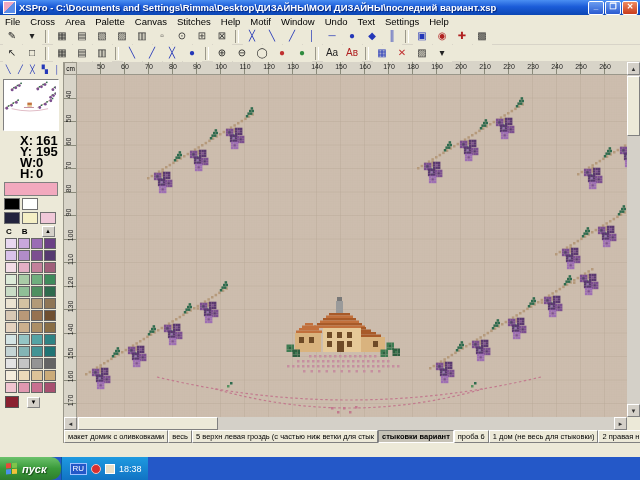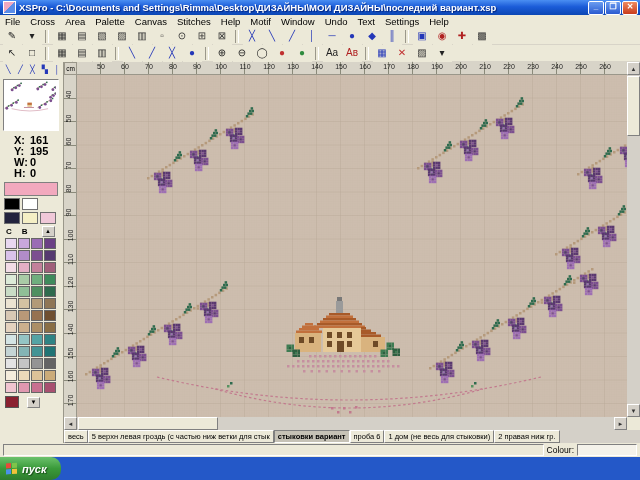--- a/index.html
+++ b/index.html
@@ -35,21 +35,21 @@
     border:1px solid #ece9d8;margin:0 0.5px;background:#ece9d8;cursor:default;overflow:hidden;}
   .tbsep{width:2px;height:13px;border-left:1px solid #9a978a;border-right:1px solid #fff;margin:0 3px;}
 
   
   .sidebar{position:absolute;top:62px;left:0;width:64px;height:381px;background:#ece9d8;
     border-right:1px solid #9a978a;box-sizing:border-box;}
   .sidetools{display:flex;padding:1px 0 1px 2px;}
   .sidetools .tbbtn{width:12px;height:12px;font-size:8px;line-height:11px;}
   .preview{margin:1px 3px;width:54px;height:50px;background:#fff;
     border:1px solid;border-color:#808080 #fff #fff #808080;}
-  .coords{font-size:11px;font-weight:bold;padding:3px 0 2px 14px;line-height:11px;color:#000;}
+  .coords{font-size:13px;font-weight:bold;padding:3px 0 2px 20px;line-height:11px;color:#000;}
   .coords b{display:inline-block;width:16px;font-weight:bold;}
   .selswatch{margin:1px 4px;width:52px;height:12px;border:1px solid #808080;}
   .minirow{display:flex;gap:2px;margin:2px 4px 0 4px;}
   .minirow .sw{width:14px;height:10px;border:1px solid #707070;}
   .cbrow{display:flex;align-items:center;font-size:8px;font-weight:bold;margin:2px 4px 1px 6px;gap:10px;}
   .scrbtn{width:11px;height:9px;font-size:6px;line-height:8px;text-align:center;background:#d4d0c8;
     border:1px solid;border-color:#fff #808080 #808080 #fff;margin-left:4px;}
   .palgrid{display:grid;grid-template-columns:repeat(4,12px);grid-auto-rows:11px;gap:1px;
     margin:1px 0 0 5px;}
   .palgrid .cell{border:1px solid #666;box-sizing:border-box;}
@@ -1968,39 +1968,41 @@
     <span class="sthumb" style="top:14px;left:0;width:13px;height:60px;"></span>
     <span class="sbtn" style="bottom:0;left:0;">▼</span>
   </div>
   <div class="hscroll">
     <span class="sbtn" style="top:0;left:0;">◄</span>
     <span class="sthumb" style="top:0;left:14px;width:140px;height:13px;"></span>
     <span class="sbtn" style="top:0;right:0;">►</span>
   </div>
 
   <div class="tabbar" id="tabbar">
+      <span class="tab">макет домик с оливковками</span>
       <span class="tab">весь</span>
       <span class="tab">5 верхн левая гроздь (с частью ниж ветки для стык</span>
       <span class="tab active">стыковки вариант</span>
       <span class="tab">проба 6</span>
       <span class="tab">1 дом (не весь для стыковки)</span>
       <span class="tab">2 правая ниж гр.</span>
     </div>
 
-  <div class="statusbar">
-    <span class="spanel sp1"></span>
-    <span>Colour:</span>
-    <span class="colourbox"></span>
-  </div>
 
   <div class="taskbar">
     <div class="startbtn">
       <span class="flag">
         <i style="background:#e84a3a"></i>
           <i style="background:#7ec44a"></i>
           <i style="background:#4a90e8"></i>
           <i style="background:#f0c23a"></i>
       </span>
       <span>пуск</span>
     </div>
+    <div class="tray">
+      <span class="langbox">RU</span>
+      <span class="traydot"></span>
+      <span class="trayic"></span>
+      <span>18:38</span>
+    </div>
   </div>
 
 </div>
 
 </body></html>

